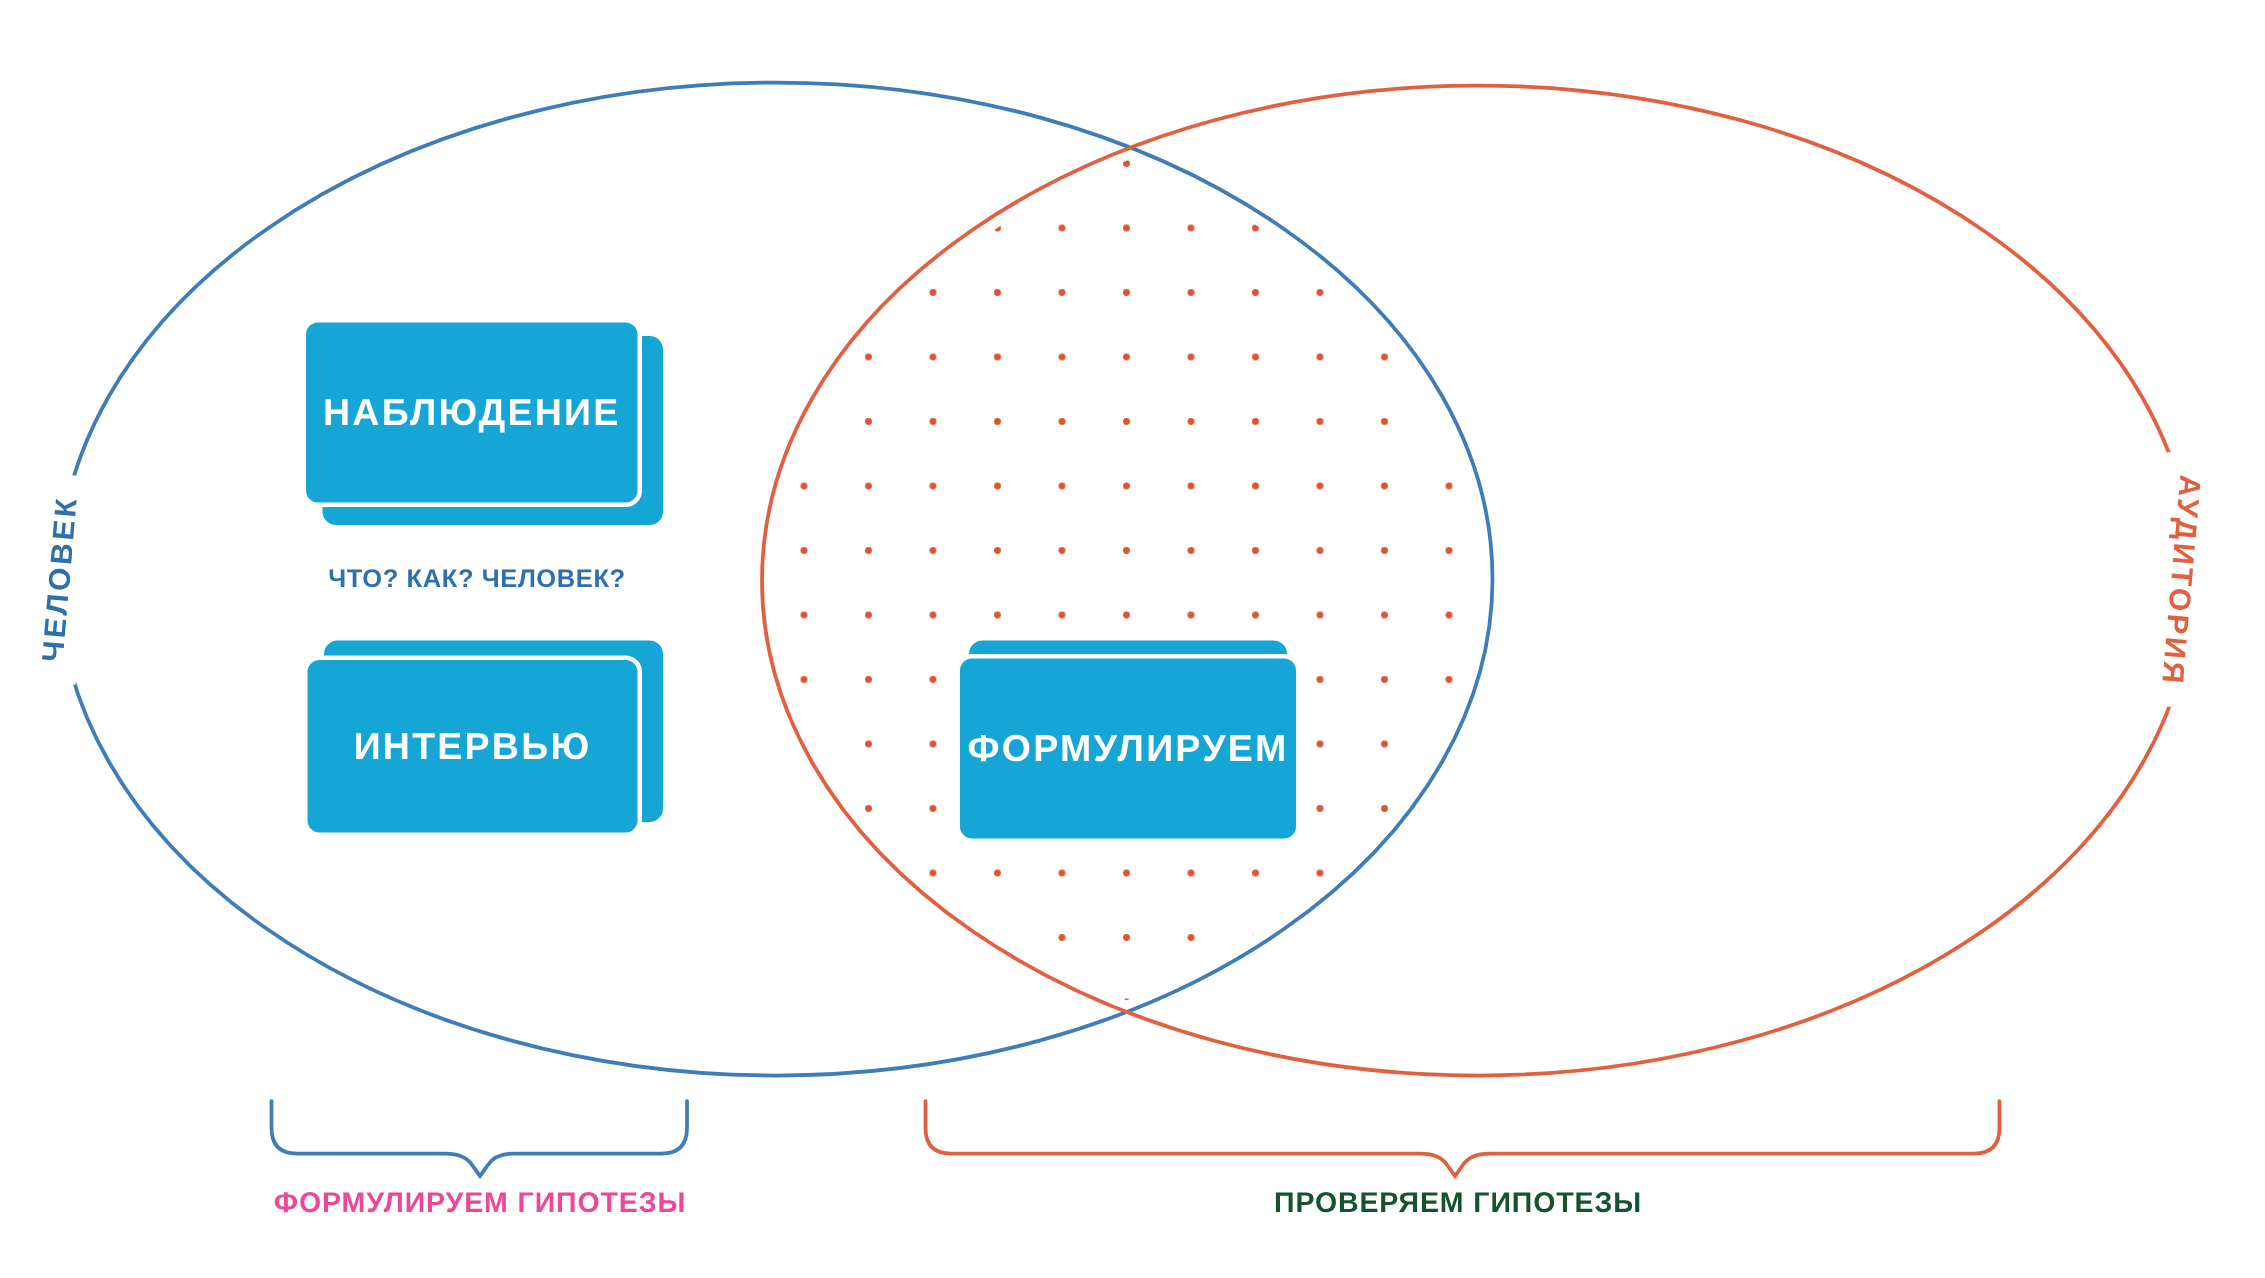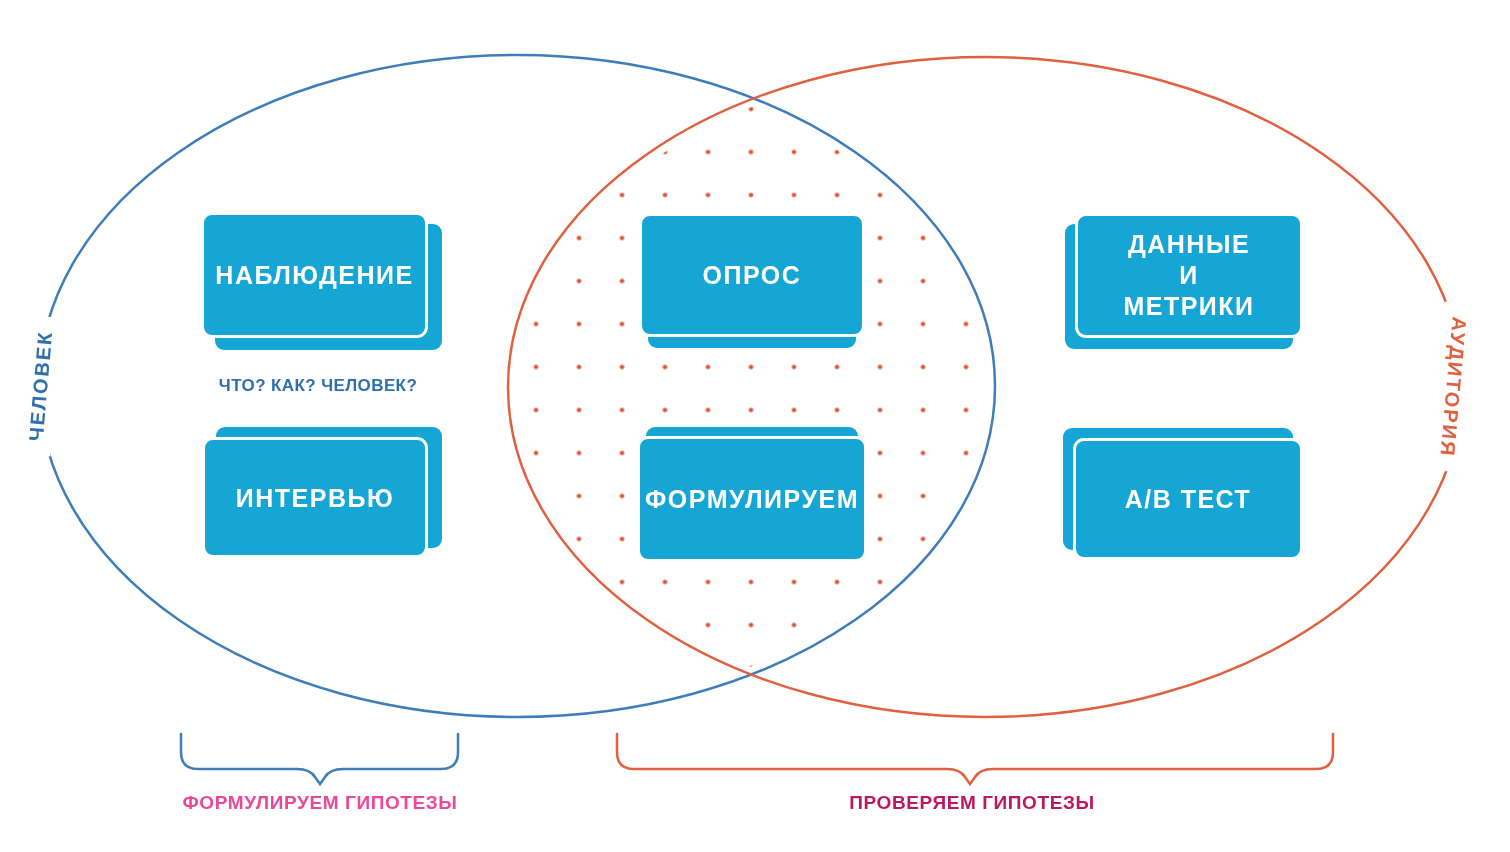--- a/index.html
+++ b/index.html
@@ -47,21 +47,21 @@
   }
   #q-left {left:168px;top:376px;}
   #q-right{left:1034px;top:378px;}
 
   
   .brace-caption{
     position:absolute;z-index:2;width:420px;text-align:center;
     font-size:19px;font-weight:bold;letter-spacing:0.6px;
   }
   #cap-left {left:110px;top:792px;color:#ec4899;}
-  #cap-right{left:762px;top:792px;color:#be185d;}
+  #cap-right{left:762px;top:792px;color:#14532d;}
 
   
   .circle-label{
     position:absolute;z-index:3;
     background:#ffffff;padding:4px 14px;
     font-size:20px;font-weight:bold;letter-spacing:2px;white-space:nowrap;
   }
   #lbl-person{
     left:41px;top:386px;color:#2E6FAE;
     transform:translate(-50%,-50%) rotate(-85deg);
@@ -103,41 +103,27 @@
   <div class="box-group shadow-br" id="b-observation">
     <div class="box-back"></div>
     <div class="box-front">НАБЛЮДЕНИЕ</div>
   </div>
 
   <div class="box-group shadow-tr" id="b-interview">
     <div class="box-back"></div>
     <div class="box-front">ИНТЕРВЬЮ</div>
   </div>
 
-  <div class="box-group shadow-b" id="b-survey">
-    <div class="box-back"></div>
-    <div class="box-front">ОПРОС</div>
-  </div>
 
   <div class="box-group shadow-t" id="b-experiment">
     <div class="box-back"></div>
     <div class="box-front">ФОРМУЛИРУЕМ</div>
   </div>
 
-  <div class="box-group shadow-bl" id="b-data">
-    <div class="box-back"></div>
-    <div class="box-front">ДАННЫЕ
-И
-МЕТРИКИ</div>
-  </div>
 
-  <div class="box-group shadow-tl" id="b-ab">
-    <div class="box-back"></div>
-    <div class="box-front">A/B ТЕСТ</div>
-  </div>
 
   <div class="question" id="q-left">ЧТО? КАК? ЧЕЛОВЕК?</div>
 
   <div class="circle-label" id="lbl-person">ЧЕЛОВЕК</div>
   <div class="circle-label" id="lbl-audience">АУДИТОРИЯ</div>
 
   <div class="brace-caption" id="cap-left">ФОРМУЛИРУЕМ ГИПОТЕЗЫ</div>
   <div class="brace-caption" id="cap-right">ПРОВЕРЯЕМ ГИПОТЕЗЫ</div>
 
 </div>

